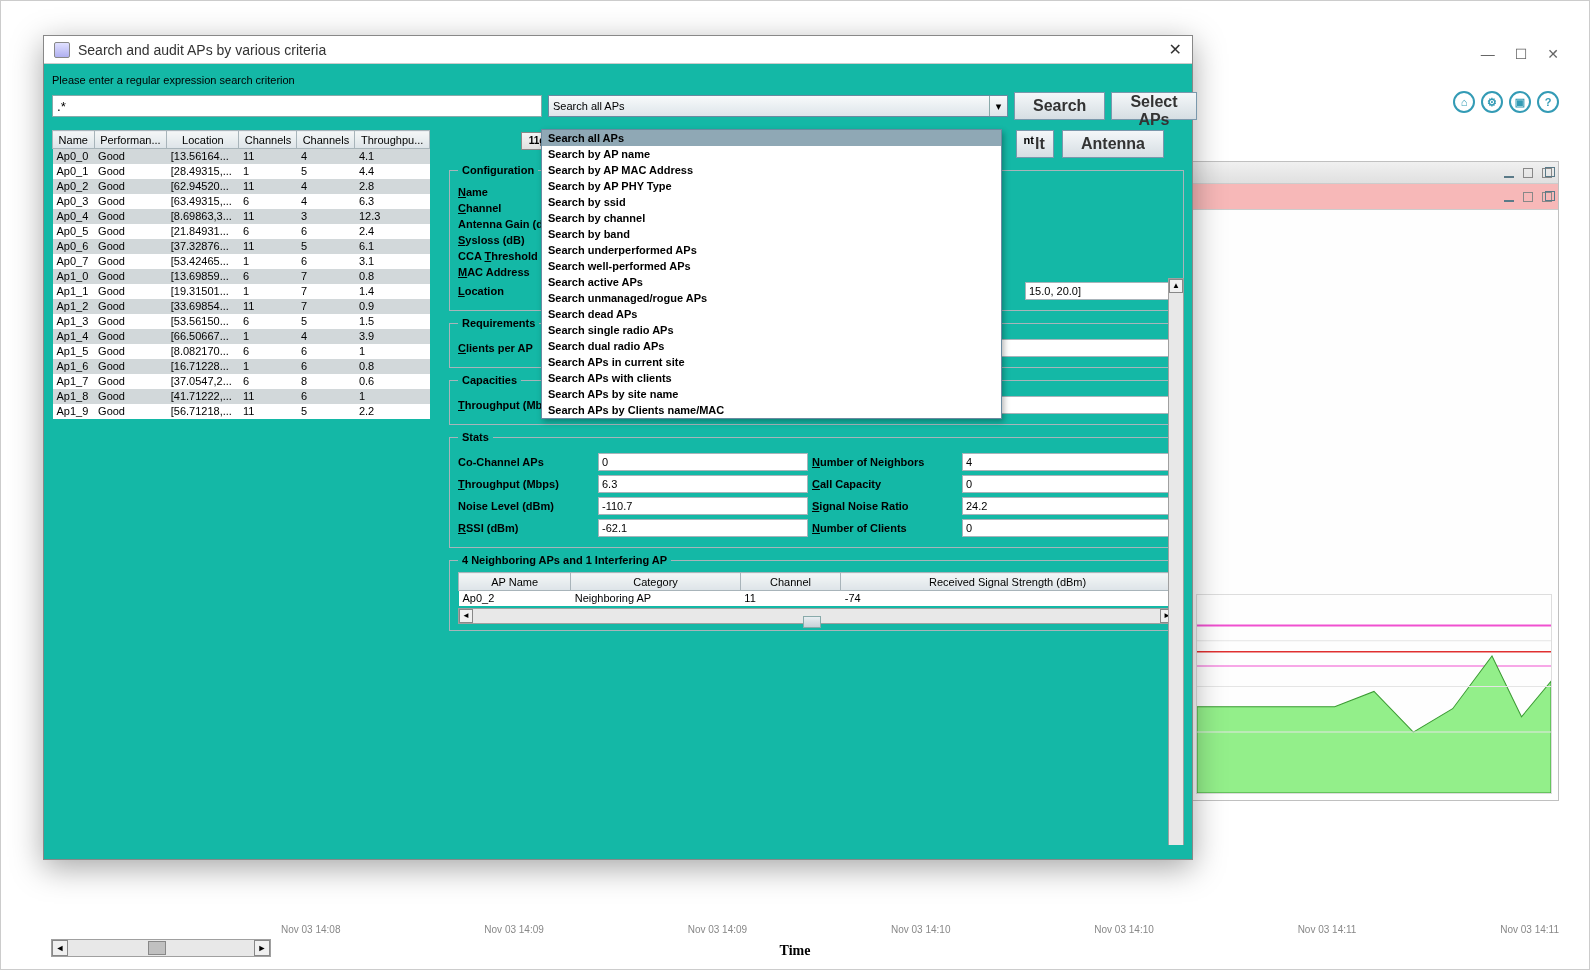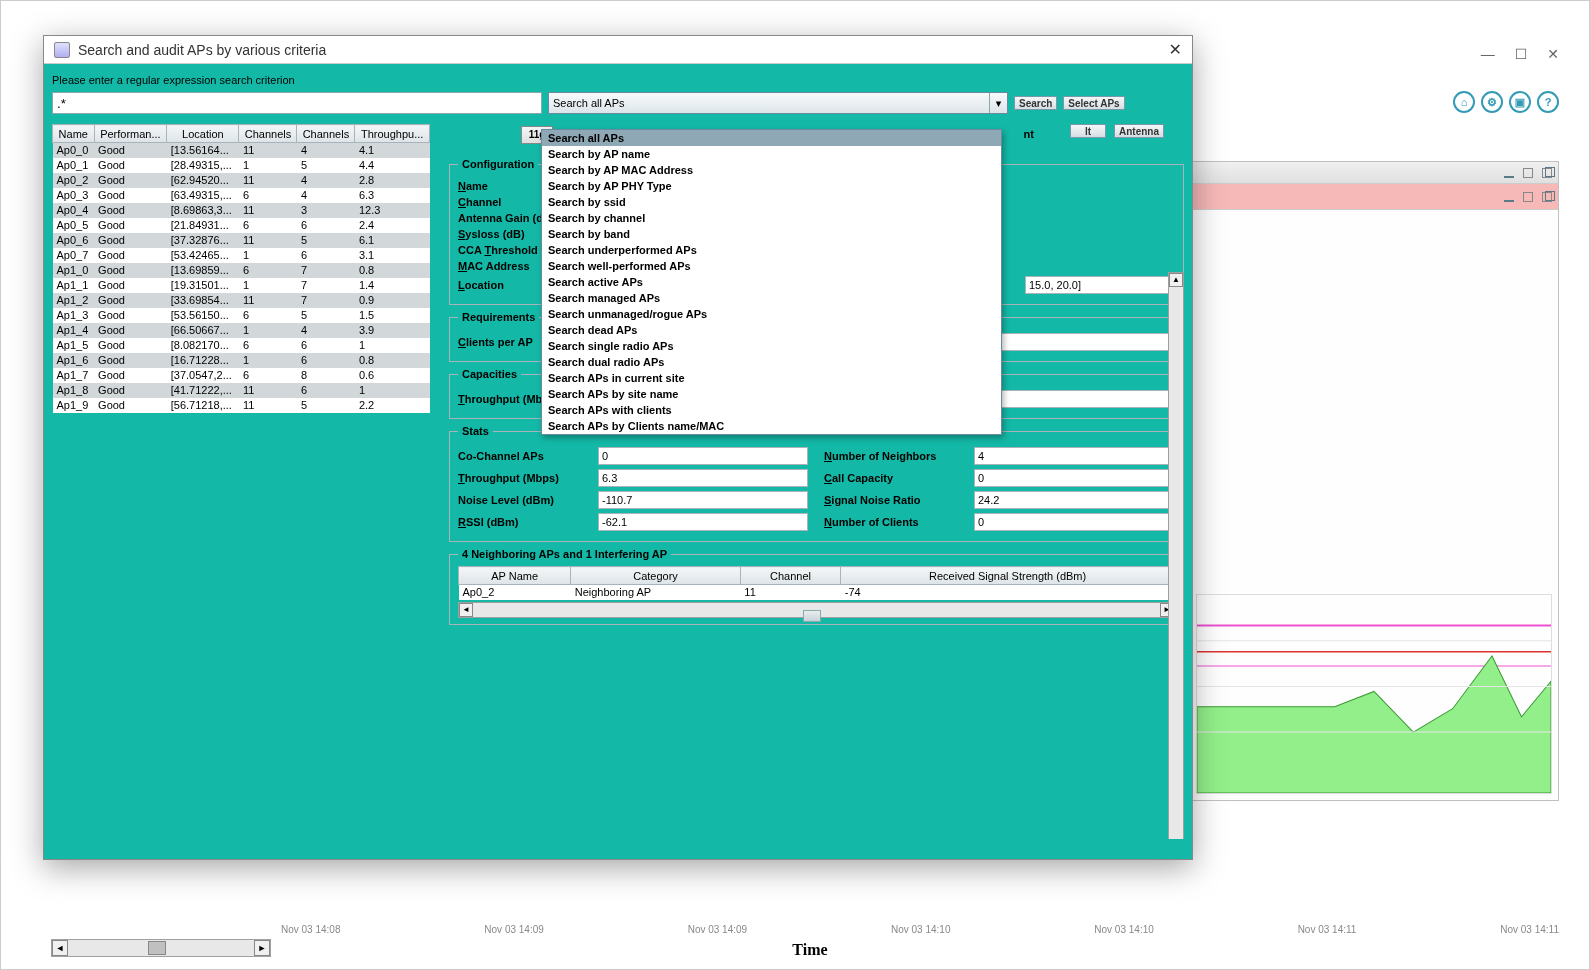--- a/index.html
+++ b/index.html
@@ -6,39 +6,39 @@
   *{box-sizing:border-box;}
   .desktop{position:relative;width:1590px;height:970px;background:#fff;border:1px solid #ccc;}
   
   .bgwin-controls{position:absolute;top:45px;right:30px;display:flex;gap:20px;color:#666;font-size:14px;}
   .titlebar-icons{position:absolute;top:90px;right:30px;display:flex;gap:6px;}
   .circle-btn{width:22px;height:22px;border-radius:50%;background:#fff;border:2px solid #339bb5;display:flex;align-items:center;justify-content:center;color:#339bb5;font-size:11px;font-weight:bold;cursor:pointer;}
   .bgpanel{position:absolute;top:160px;right:30px;width:370px;height:640px;background:#fefefe;border:1px solid #c0c0c0;}
   .bgpanel .hdr{height:22px;background:linear-gradient(#f0f0f0,#e0e0e0);border-bottom:1px solid #ccc;display:flex;justify-content:flex-end;align-items:center;padding:0 6px;gap:6px;font-size:10px;}
   .bgpanel .pink{height:26px;background:#f7b8b8;border-bottom:1px solid #ccc;display:flex;justify-content:flex-end;align-items:center;padding:0 6px;gap:6px;}
   .bgpanel .chart{position:absolute;bottom:6px;left:6px;right:6px;height:200px;border:1px solid #ddd;}
-  .xlabel{position:absolute;bottom:10px;left:50%;transform:translateX(-50%);font-family:serif;font-weight:bold;font-size:16px;margin-left:15px;}
+  .xlabel{position:absolute;bottom:10px;left:50%;transform:translateX(-50%);font-family:serif;font-weight:bold;font-size:14px;}
   .bottom-ticks{position:absolute;bottom:34px;left:280px;right:30px;display:flex;justify-content:space-between;font-size:10px;color:#888;gap:42px;}
   .bottom-scroll{position:absolute;bottom:12px;left:50px;width:220px;height:18px;border:1px solid #a0a0a0;background:#e8e8e8;display:flex;align-items:center;}
   .bottom-scroll .arrow{width:16px;height:16px;border:1px solid #888;background:#f0f0f0;text-align:center;line-height:14px;font-size:9px;}
   .bottom-scroll .thumb{width:18px;height:14px;background:#c0c0c0;border:1px solid #888;margin-left:80px;}
 
   
   .dialog{position:absolute;top:34px;left:42px;width:1150px;height:825px;background:#14b8a6;border:1px solid #888;box-shadow:0 8px 30px rgba(0,0,0,0.35);}
   .dlg-title{height:28px;display:flex;align-items:center;padding:0 10px;border-bottom:1px solid #ccc;background:#fff;}
   .dlg-title .icon{width:16px;height:16px;margin-right:8px;background:linear-gradient(#e0e0ff,#b0b0f0);border:1px solid #888;border-radius:2px;}
   .dlg-title .txt{font-size:14px;font-weight:normal;color:#333;}
   .dlg-title .close{margin-left:auto;font-size:16px;color:#333;cursor:pointer;}
   .dlg-body{position:absolute;top:28px;bottom:0;left:0;right:0;padding:10px 8px 8px 8px;}
   .criterion-label{font-weight:normal;font-size:11px;margin-bottom:6px;display:block;}
   .row1{display:flex;gap:6px;align-items:center;margin-bottom:10px;}
   .regex-input{flex:0 0 490px;height:22px;border:1px solid #8aa;background:#fff;padding:0 4px;}
   .combo{flex:0 0 460px;height:22px;border:1px solid #6a8aa0;background:linear-gradient(#f8fafb,#dde5ea);display:flex;align-items:center;padding:0 4px;position:relative;}
   .combo .arrow{position:absolute;right:0;top:0;width:18px;height:20px;border-left:1px solid #8aa;display:flex;align-items:center;justify-content:center;}
-  .btn{height:14px;padding:0 4px;background:linear-gradient(#f4f7f9,#d6dee3);border:1px solid #7a98ac;font-size:10px;font-weight:bold;color:#333;cursor:pointer;}
+  .btn{height:28px;padding:0 18px;background:linear-gradient(#f4f7f9,#d6dee3);border:1px solid #7a98ac;font-size:16px;font-weight:bold;color:#333;cursor:pointer;}
 
   .cols{display:flex;gap:19px;height:calc(100% - 62px);}
   .left-col{flex:0 0 378px;}
   .right-col{flex:1;position:relative;overflow:hidden;}
 
   
   table{border-collapse:collapse;width:100%;font-size:11px;}
   th{background:linear-gradient(#f4f6f7,#dde4e8);border:1px solid #a8b4ba;height:18px;font-weight:normal;padding:0 4px;text-align:center;}
   td{border:0;padding:1px 4px;height:15px;white-space:nowrap;overflow:hidden;}
   tbody tr:nth-child(odd){background:#d2d8da;}
@@ -47,21 +47,21 @@
   
   .top-right-btns{position:absolute;top:0;right:20px;display:flex;gap:8px;}
   .badge11g{position:absolute;top:2px;left:72px;width:32px;height:18px;border:1px solid #888;background:linear-gradient(#f5f5f5,#e0e0e0);text-align:center;font-weight:bold;font-size:10px;line-height:16px;}
 
   fieldset{border:1px solid #a8b4ba;margin:0 0 6px 0;padding:6px 8px;position:relative;}
   legend{font-weight:bold;font-size:11px;padding:0 4px;}
   .field-row{display:flex;align-items:center;margin:4px 0;}
   .field-row label{flex:0 0 140px;font-weight:bold;}
   .field-row label u{text-decoration:underline;}
   .field-row input{height:18px;border:1px solid #a8b4ba;background:#fff;padding:0 3px;font-size:11px;}
-  .field-row .lbl2{flex:0 0 150px;font-weight:bold;margin-left:16px;}
+  .field-row .lbl2{flex:0 0 150px;font-weight:bold;margin-left:4px;}
   .short{width:210px;}
 
   .config-set{margin-top:34px;}
 
   
   .dropdown{position:absolute;top:128px;left:540px;width:461px;background:#fff;border:1px solid #6a8aa0;box-shadow:2px 3px 6px rgba(0,0,0,0.3);z-index:50;}
   .dropdown .opt{padding:2px 6px;font-size:11px;font-weight:bold;cursor:pointer;}
   .dropdown .opt.sel{background:#8fa8b5;}
 
   
@@ -450,24 +450,23 @@
       <div class="opt sel">Search all APs</div>
       <div class="opt">Search by AP name</div>
       <div class="opt">Search by AP MAC Address</div>
       <div class="opt">Search by AP PHY Type</div>
       <div class="opt">Search by ssid</div>
       <div class="opt">Search by channel</div>
       <div class="opt">Search by band</div>
       <div class="opt">Search underperformed APs</div>
       <div class="opt">Search well-performed APs</div>
       <div class="opt">Search active APs</div>
-      <div class="opt">Search managed APs</div>
       <div class="opt">Search unmanaged/rogue APs</div>
       <div class="opt">Search dead APs</div>
       <div class="opt">Search single radio APs</div>
       <div class="opt">Search dual radio APs</div>
       <div class="opt">Search APs in current site</div>
+      <div class="opt">Search APs with clients</div>
       <div class="opt">Search APs by site name</div>
-      <div class="opt">Search APs with clients</div>
       <div class="opt">Search APs by Clients name/MAC</div>
     </div>
 
 </div>
 
 </body></html>

